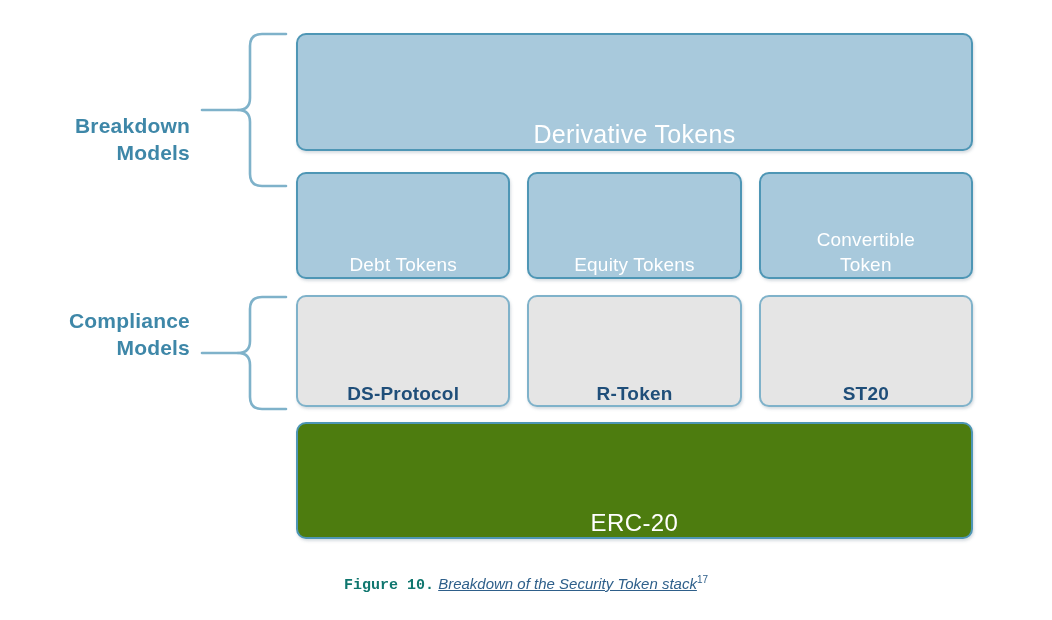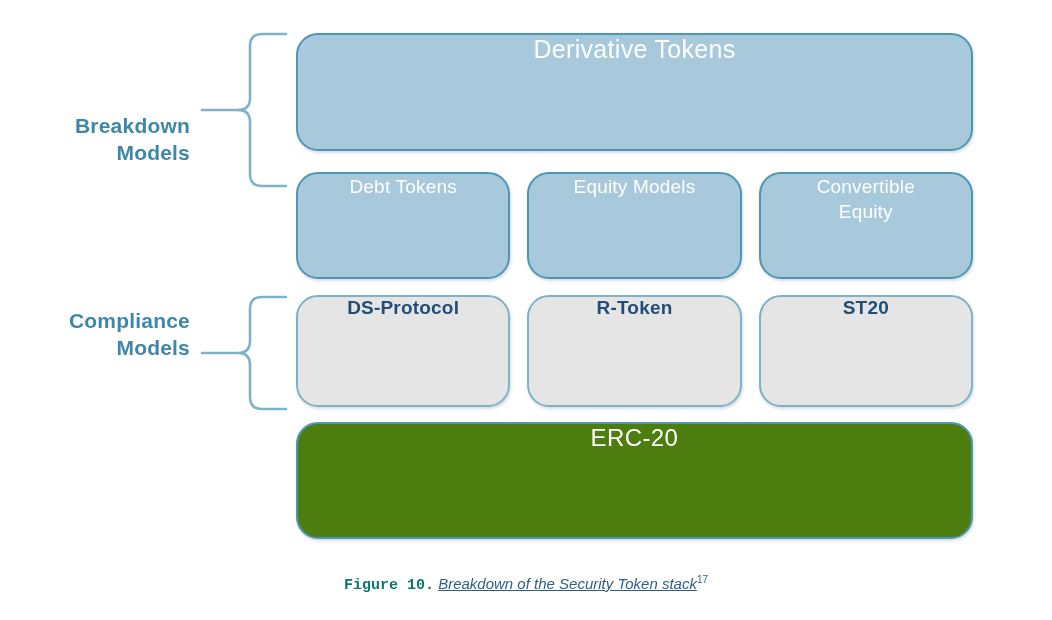--- a/index.html
+++ b/index.html
@@ -54,24 +54,24 @@
   .row {
     display: flex;
     gap: 17px;
     margin-bottom: 21px;
   }
   .row.mid   { margin-bottom: 16px; }
   .row.gap15 { margin-bottom: 15px; }
 
   .box {
     box-sizing: border-box;
-    border-radius: 22px;
+    border-radius: 10px;
     border: 2px solid #4E96B5;
     display: flex;
-    align-items: flex-start;
+    align-items: flex-end;
     justify-content: center;
     text-align: center;
     box-shadow: 1px 2px 3px rgba(120,140,155,0.30);
   }
 
   .box.full { width: 100%; }
   .box.third { flex: 1 1 0; }
 
   .box.derivative {
     background: #A8C9DC;
@@ -168,26 +168,26 @@
       <div class="box full derivative">
         <span>Derivative Tokens</span>
       </div>
     </div>
 
     <div class="row mid">
       <div class="box third financial">
         <span>Debt Tokens</span>
       </div>
       <div class="box third financial">
-        <span>Equity Models</span>
+        <span>Equity Tokens</span>
       </div>
       <div class="box third financial">
         <span>
           <span>Convertible</span><br>
-          <span>Equity</span>
+          <span>Token</span>
         </span>
       </div>
     </div>
 
     <div class="row gap15">
       <div class="box third compliance">
         <span>DS-Protocol</span>
       </div>
       <div class="box third compliance">
         <span>R-Token</span>

